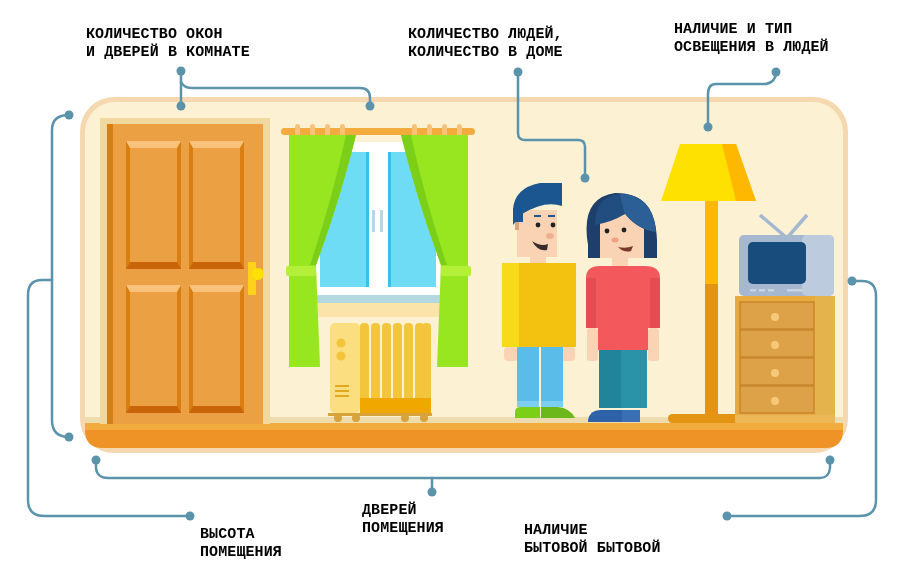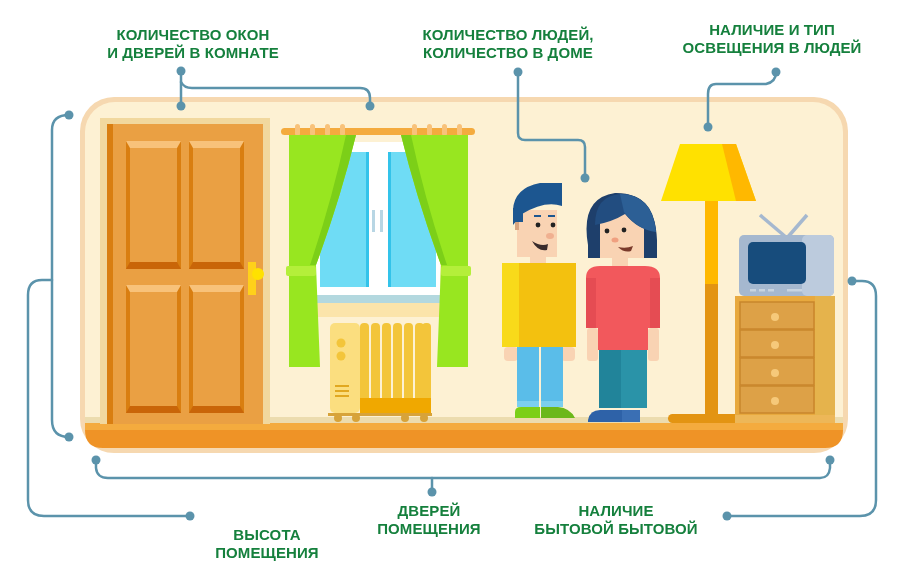--- a/index.html
+++ b/index.html
@@ -1,36 +1,35 @@
 <!DOCTYPE html>
 <html><head>
   <meta charset="utf-8">
   <style>
     html, body { margin: 0; padding: 0; background: #ffffff; }
     body { width: 910px; height: 568px; position: relative; overflow: hidden; font-family: "Liberation Sans", sans-serif; }
     .stage { position: absolute; left: 0; top: 0; width: 910px; height: 568px; }
     svg.illus { position: absolute; left: 0; top: 0; width: 910px; height: 568px; }
     .label {
       position: absolute;
-      color: #15803d;
-      font-family: Liberation Sans, sans-serif;
+      color: #000000;
+      font-family: Liberation Mono, monospace;
       font-weight: bold;
       font-size: 15px;
       line-height: 18px;
-      text-align: center;
       letter-spacing: 0.1px;
       white-space: nowrap;
     }
     .label span { display: block; }
     .lbl-windows { left: 86px; top: 26px; width: 214px; }
-    .lbl-people { left: 398px; top: 26px; width: 220px; }
+    .lbl-people { left: 408px; top: 26px; width: 220px; }
     .lbl-lighting { left: 674px; top: 21px; width: 196px; }
     .lbl-height { left: 200px; top: 526px; width: 134px; }
     .lbl-area { left: 362px; top: 502px; width: 134px; }
-    .lbl-appliances { left: 524px; top: 502px; width: 184px; }
+    .lbl-appliances { left: 524px; top: 522px; width: 184px; }
   </style>
 </head>
 <body>
 
 <div class="stage">
 
   <svg class="illus" viewBox="0 0 910 568" xmlns="http://www.w3.org/2000/svg">
 
     <g>
       <rect x="80" y="97" width="768" height="356" rx="34" ry="34" fill="#f6d8b0"></rect>

